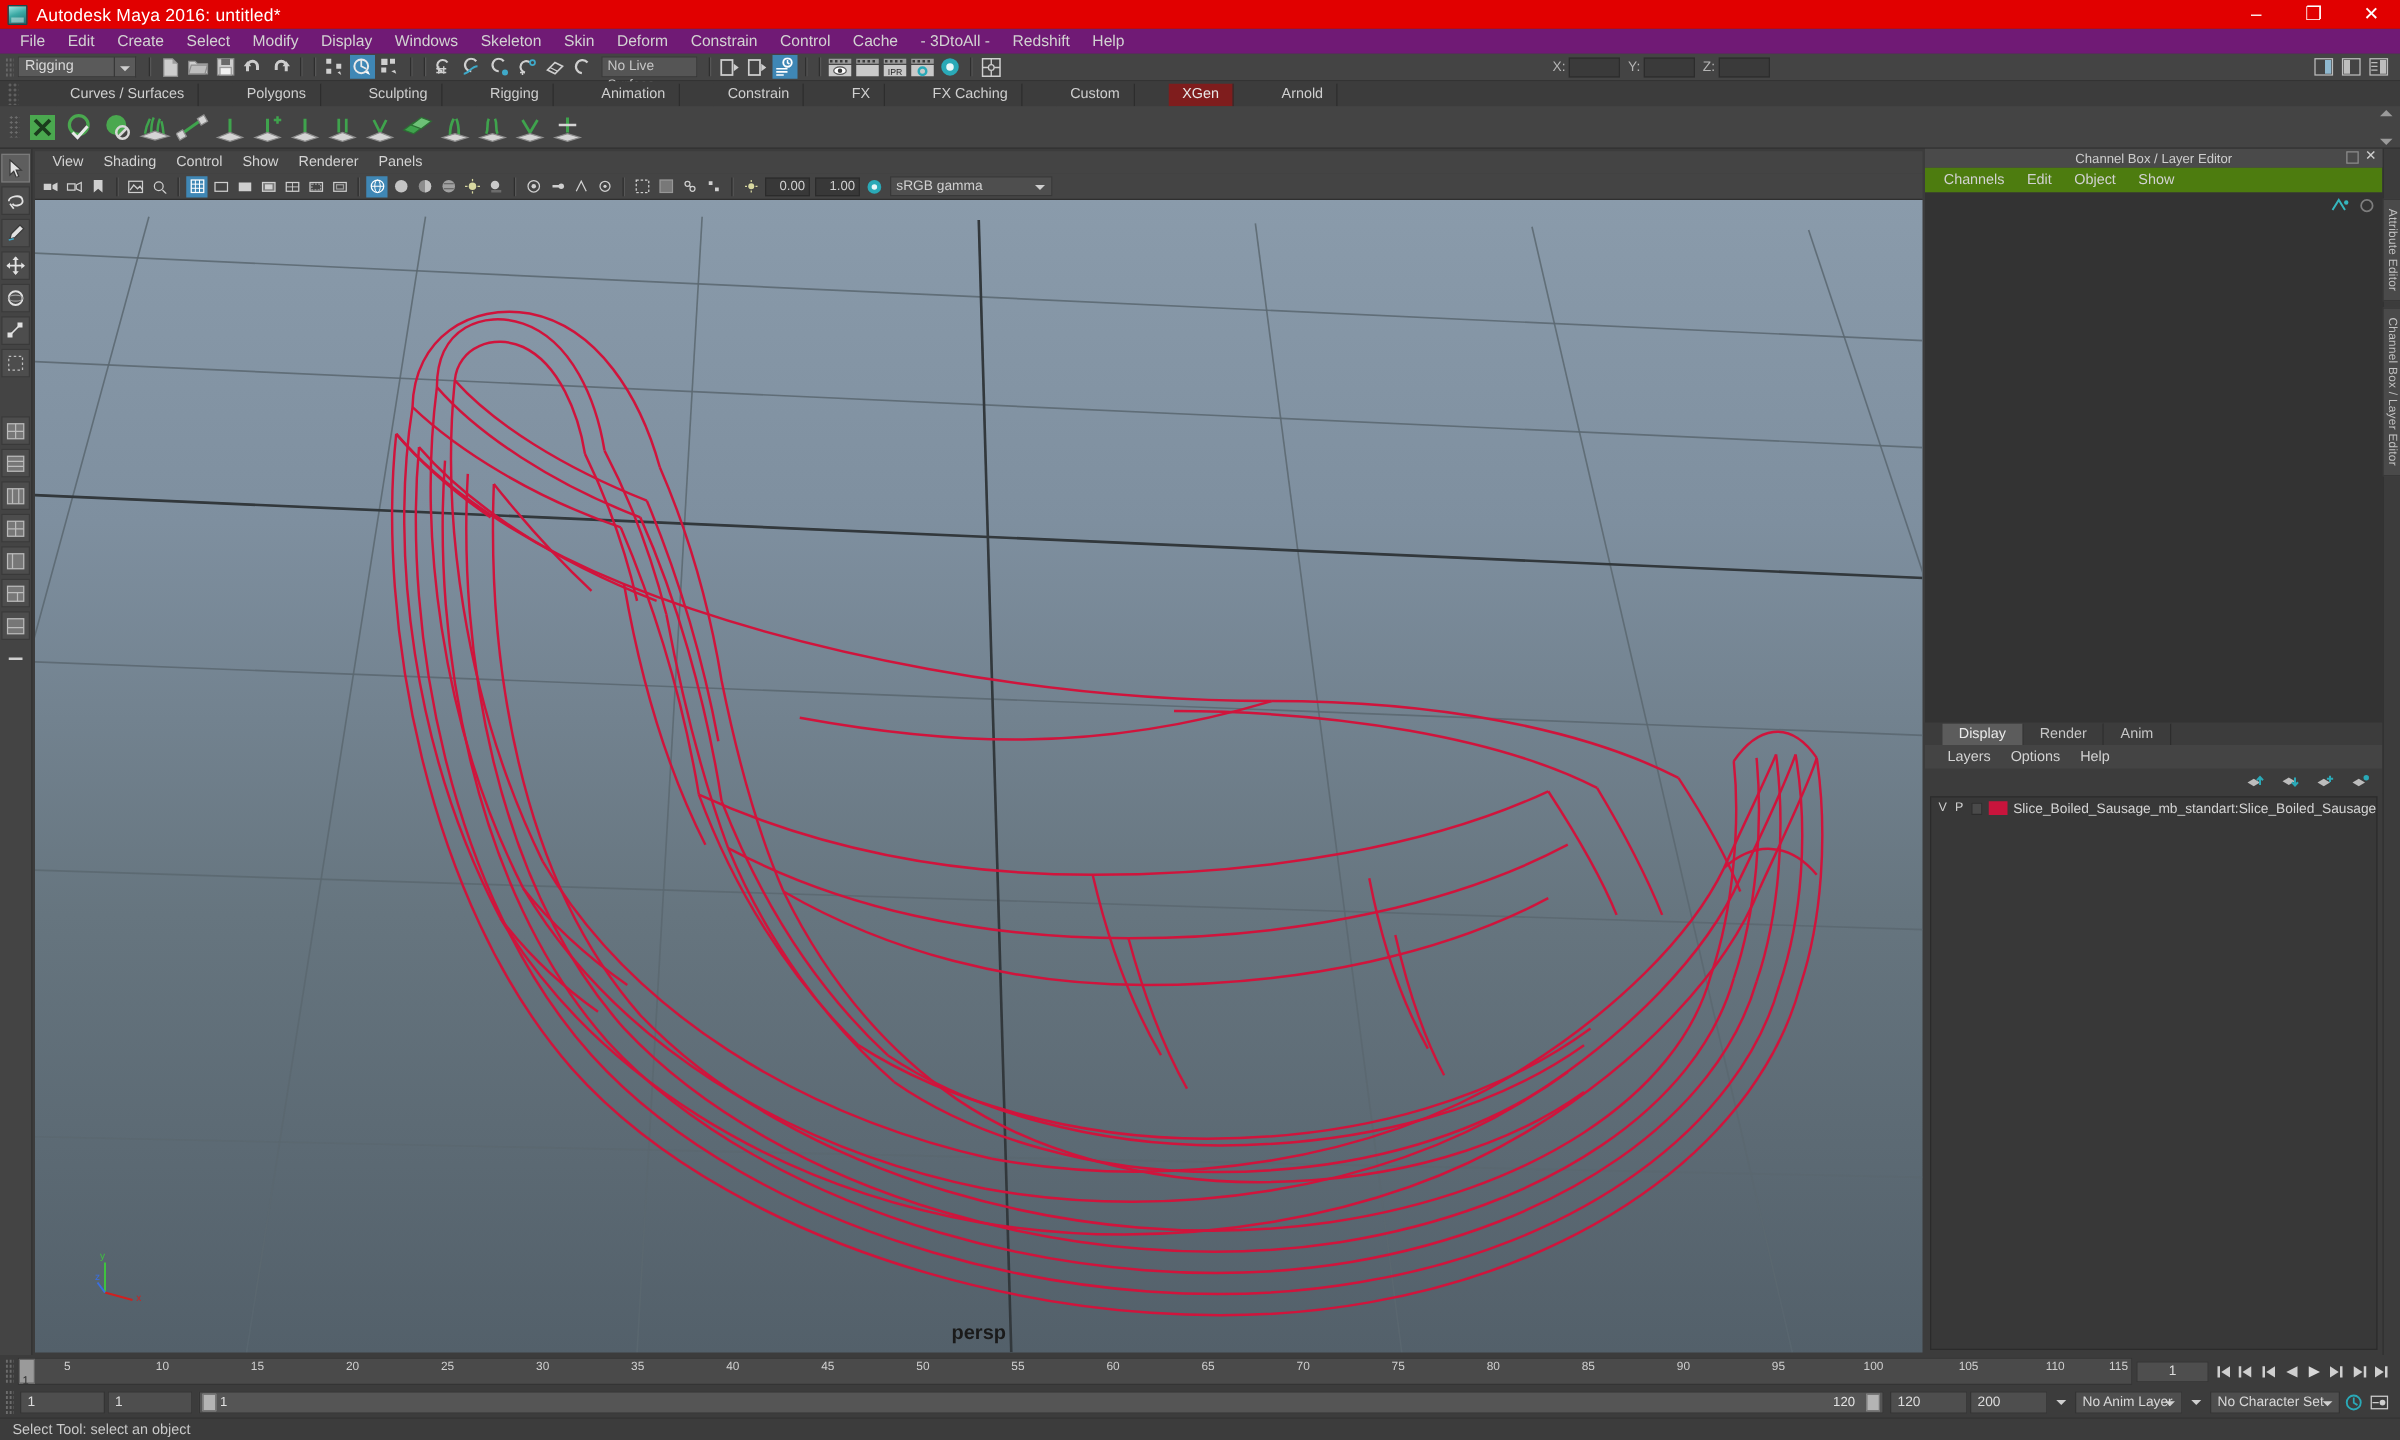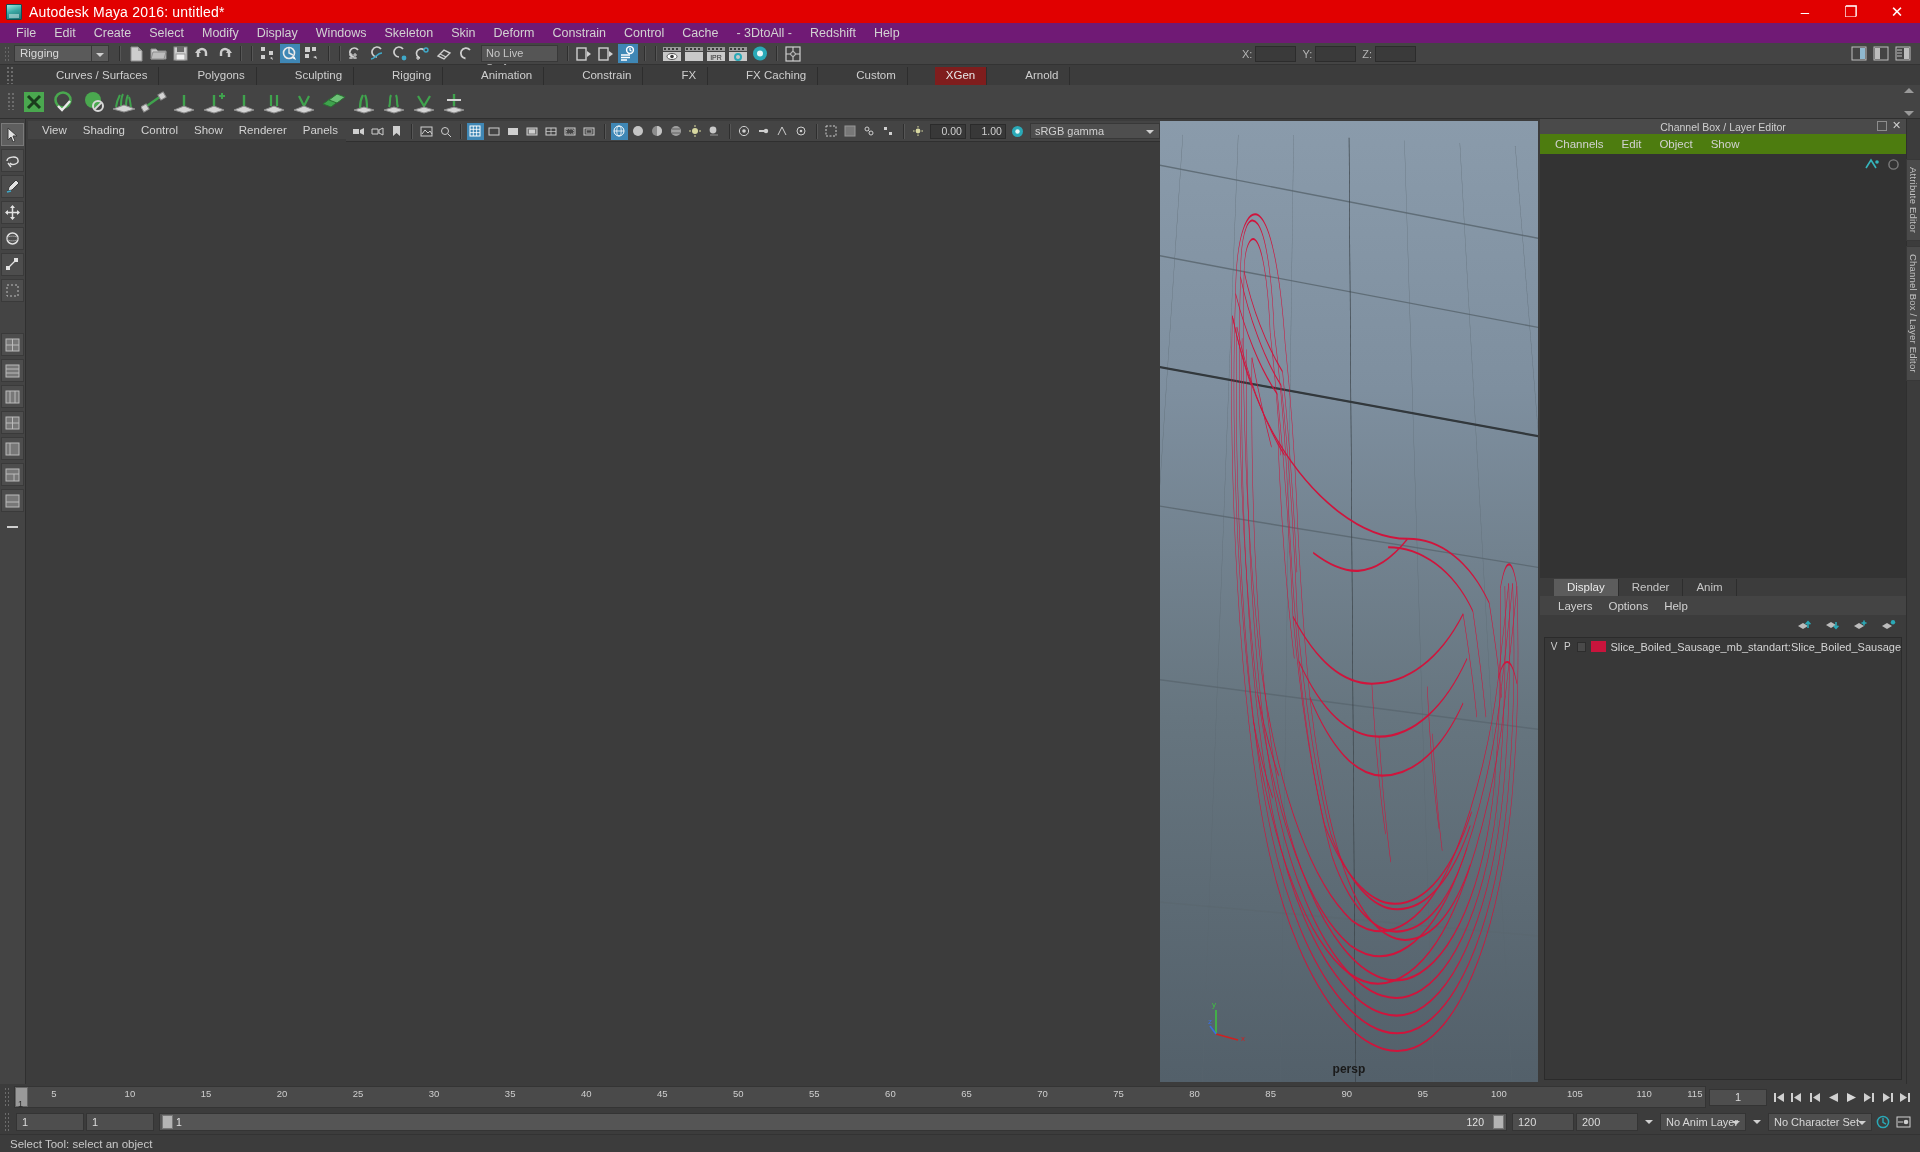--- a/index.html
+++ b/index.html
@@ -74,35 +74,35 @@
   .workarea { flex:1 1 auto; display:flex; min-height:0; background:#3c3c3c; }
 
   
   .toolbox { width:26px; background:#444; display:flex; flex-direction:column; align-items:center; padding-top:4px; flex:0 0 auto; border-right:1px solid #2f2f2f;}
   .tool-ico { width:23px;height:23px;margin-bottom:3px;display:flex;align-items:center;justify-content:center;background:#4d4d4d;border:1px solid #3a3a3a;}
   .tool-ico.sel { background:#5e5e5e; border-color:#7a7a7a; }
   .tool-ico.plain{background:transparent;border:none;}
   .tool-gap{height:28px;}
 
   
-  .viewcol { flex:1 1 auto; display:flex; flex-direction:row; min-width:0; padding:2px; }
+  .viewcol { flex:1 1 auto; display:flex; flex-direction:column; min-width:0; padding:2px; }
   .vpmenu { height:18px; background:#444; display:flex; align-items:center; padding-left:6px; flex:0 0 auto; }
   .vpmenu .menu-item { font-size:11.5px; padding:0 8px; height:18px; line-height:18px; }
   .vptools { height:21px; background:#444; display:flex; align-items:center; padding-left:3px; flex:0 0 auto; border-bottom:1px solid #2f2f2f;}
   .vt { width:17px;height:17px;margin:0 1px;display:flex;align-items:center;justify-content:center;flex:0 0 auto;}
   .vt.on{background:#3f87b5;}
   .numfld { width:36px;height:15px;background:#383838;border:1px solid #2b2b2b;color:#cfcfcf;font-size:10.5px;text-align:right;padding-right:3px;line-height:13px;margin:0 2px;}
   .gammasel { width:130px;height:16px;background:#4e4e4e;border:1px solid #383838;color:#d0d0d0;font-size:11px;line-height:14px;padding-left:4px;position:relative;margin-left:3px;}
   .gammasel:after{content:"";position:absolute;right:5px;top:6px;border-left:4px solid transparent;border-right:4px solid transparent;border-top:4px solid #cfcfcf;}
 
   
   .viewport { flex:1 1 auto; position:relative; overflow:hidden; min-height:0;
     background:linear-gradient(180deg,#8a9bab 0%, #7e8f9f 28%, #66757f 62%, #53606a 100%); }
   .grid-svg, .model-svg { position:absolute; inset:0; width:100%; height:100%; }
-  .persp-label { position:absolute; bottom:6px; left:0; right:0; text-align:center; color:#1a1a1a; font-size:12px; font-weight:bold; }
+  .persp-label { position:absolute; bottom:6px; left:0; right:0; text-align:center; color:#1a1a1a; font-size:16px; font-weight:bold; }
   .axis-gizmo { position:absolute; left:48px; bottom:40px; width:46px; height:46px; }
 
   
   .rightpanel { width:366px; background:#3c3c3c; display:flex; flex-direction:column; flex:0 0 auto; }
   .rp-titlebar { height:15px; background:#4a4a4a; display:flex; align-items:center; justify-content:center; position:relative; flex:0 0 auto;}
   .rp-title { font-size:10.5px; color:#cfcfcf; }
   .rp-tbtns { position:absolute; right:4px; top:2px; display:flex; gap:5px; }
   .rp-tb { width:10px; height:10px; border:1px solid #8d8d8d; }
   .rp-tb.x { border:none; color:#cfcfcf; font-size:11px; line-height:9px; }
   .rp-menus { height:20px; background:#4d7c0f; display:flex; align-items:center; padding-left:6px; flex:0 0 auto;}

